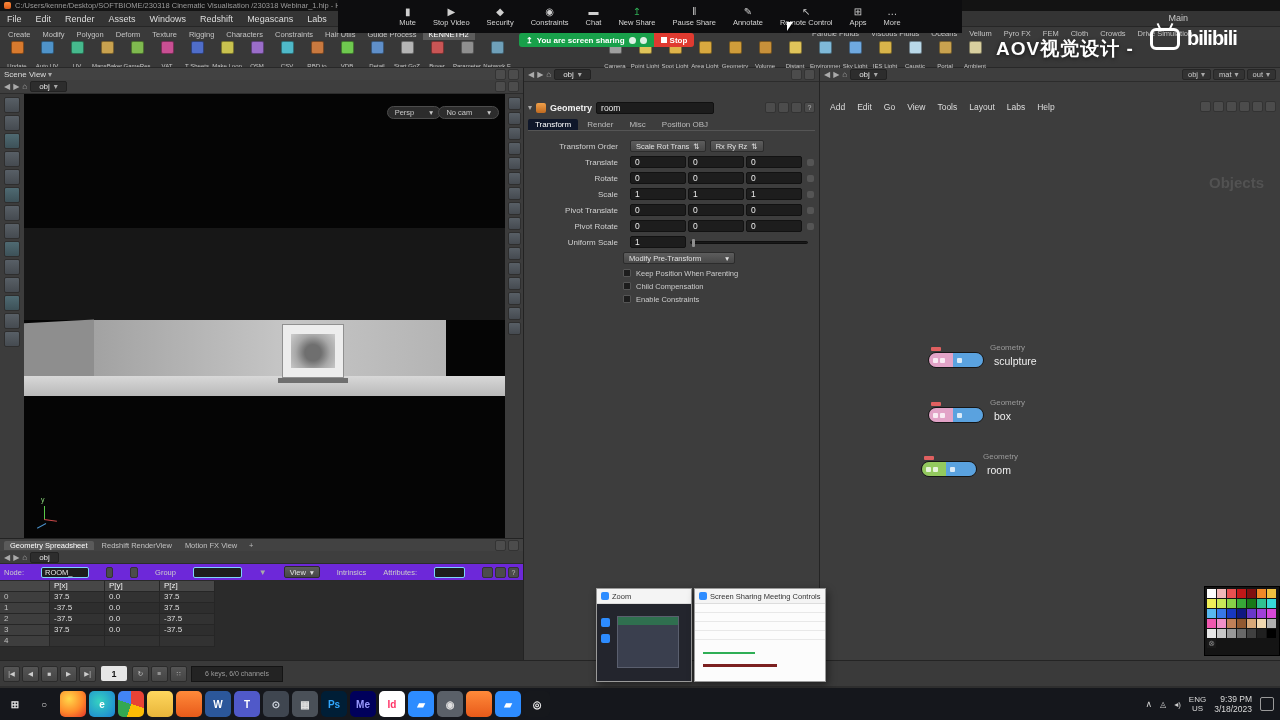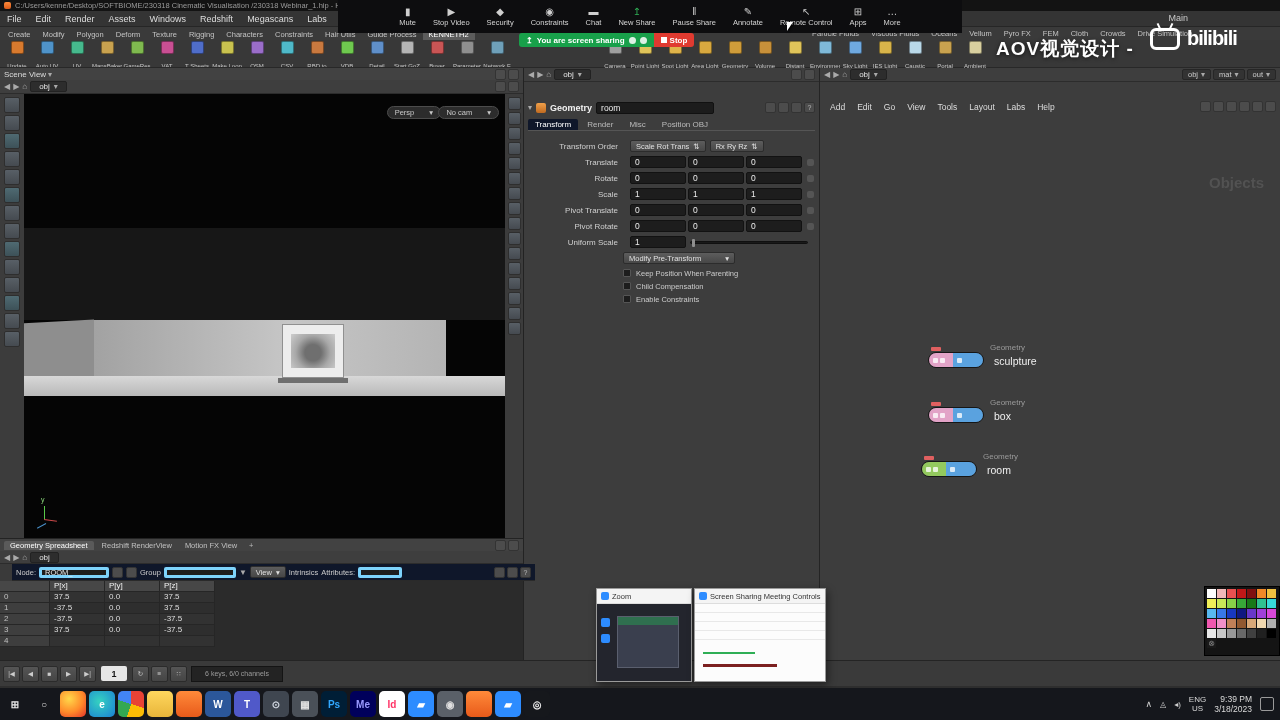--- a/index.html
+++ b/index.html
@@ -127,22 +127,22 @@
 .ntype{position:absolute;left:62px;top:-9px;font-size:8px;color:#9a9a9a;}
 .nname{position:absolute;left:66px;top:3px;font-size:10.5px;color:#efefef;}
 
 
 #sheet-pane{left:0;top:538px;width:524px;height:122px;background:#3a3a3a;border-top:1px solid #232323;border-right:1px solid #232323;}
 #sheet-pane .tabstrip{font-size:7.5px;}
 .sheettab{padding:0 6px;color:#c0c0c0;white-space:nowrap;}
 .sheettab.active{background:#5a5a5a;color:#fff;border-radius:2px 2px 0 0;}
 .plustab{width:12px;text-align:center;color:#bbb;}
 #sheet-pane .pathbar{top:12px;height:13px;}
-#sheet-toolbar{position:absolute;left:12px;top:25px;width:100%;height:17px;display:flex;align-items:center;gap:3px;padding:0 4px;font-size:7.5px;background:#0f172a;border-bottom:1px solid #2a2a2a;color:#ccc;}
-.sfield{background:#1d1d1d;border:3px solid #7dd3fc;border-radius:2px;height:11px;display:flex;align-items:center;padding:0 3px;color:#e8e8e8;}
+#sheet-toolbar{position:absolute;left:0;top:25px;width:100%;height:17px;display:flex;align-items:center;gap:17px;padding:0 4px;font-size:7.5px;background:#6d28d9;border-bottom:1px solid #2a2a2a;color:#ccc;}
+.sfield{background:#1d1d1d;border:1px solid #7dd3fc;border-radius:2px;height:11px;display:flex;align-items:center;padding:0 3px;color:#e8e8e8;}
 #sheet-table{position:absolute;left:0;top:42px;right:0;bottom:0;background:#2b2b2b;font-size:8px;}
 .trow{display:flex;height:11px;line-height:10px;width:216px;}
 .tc-idx{width:50px;background:#3e3e3e;color:#c0c0c0;padding-left:4px;border-right:1px solid #262626;border-bottom:1px solid #262626;}
 .tc{width:55px;padding-left:4px;color:#dedede;background:#323232;border-right:1px solid #262626;border-bottom:1px solid #262626;}
 #sheet-rows .trow:nth-child(even) .tc{background:#2e2e2e;}
 .thead .tc,.thead .tc-idx{background:#474747;color:#f0f0f0;}
 
 
 #playbar{left:0;top:660px;width:1280px;height:26px;background:#3a3a3a;border-top:1px solid #242424;display:flex;align-items:center;padding:0 3px;gap:2px;}
 .pbtn{width:17px;height:16px;background:linear-gradient(#555,#454545);border:1px solid #2b2b2b;border-radius:2px;color:#ccc;font-size:6.5px;display:flex;align-items:center;justify-content:center;flex:0 0 auto;}

